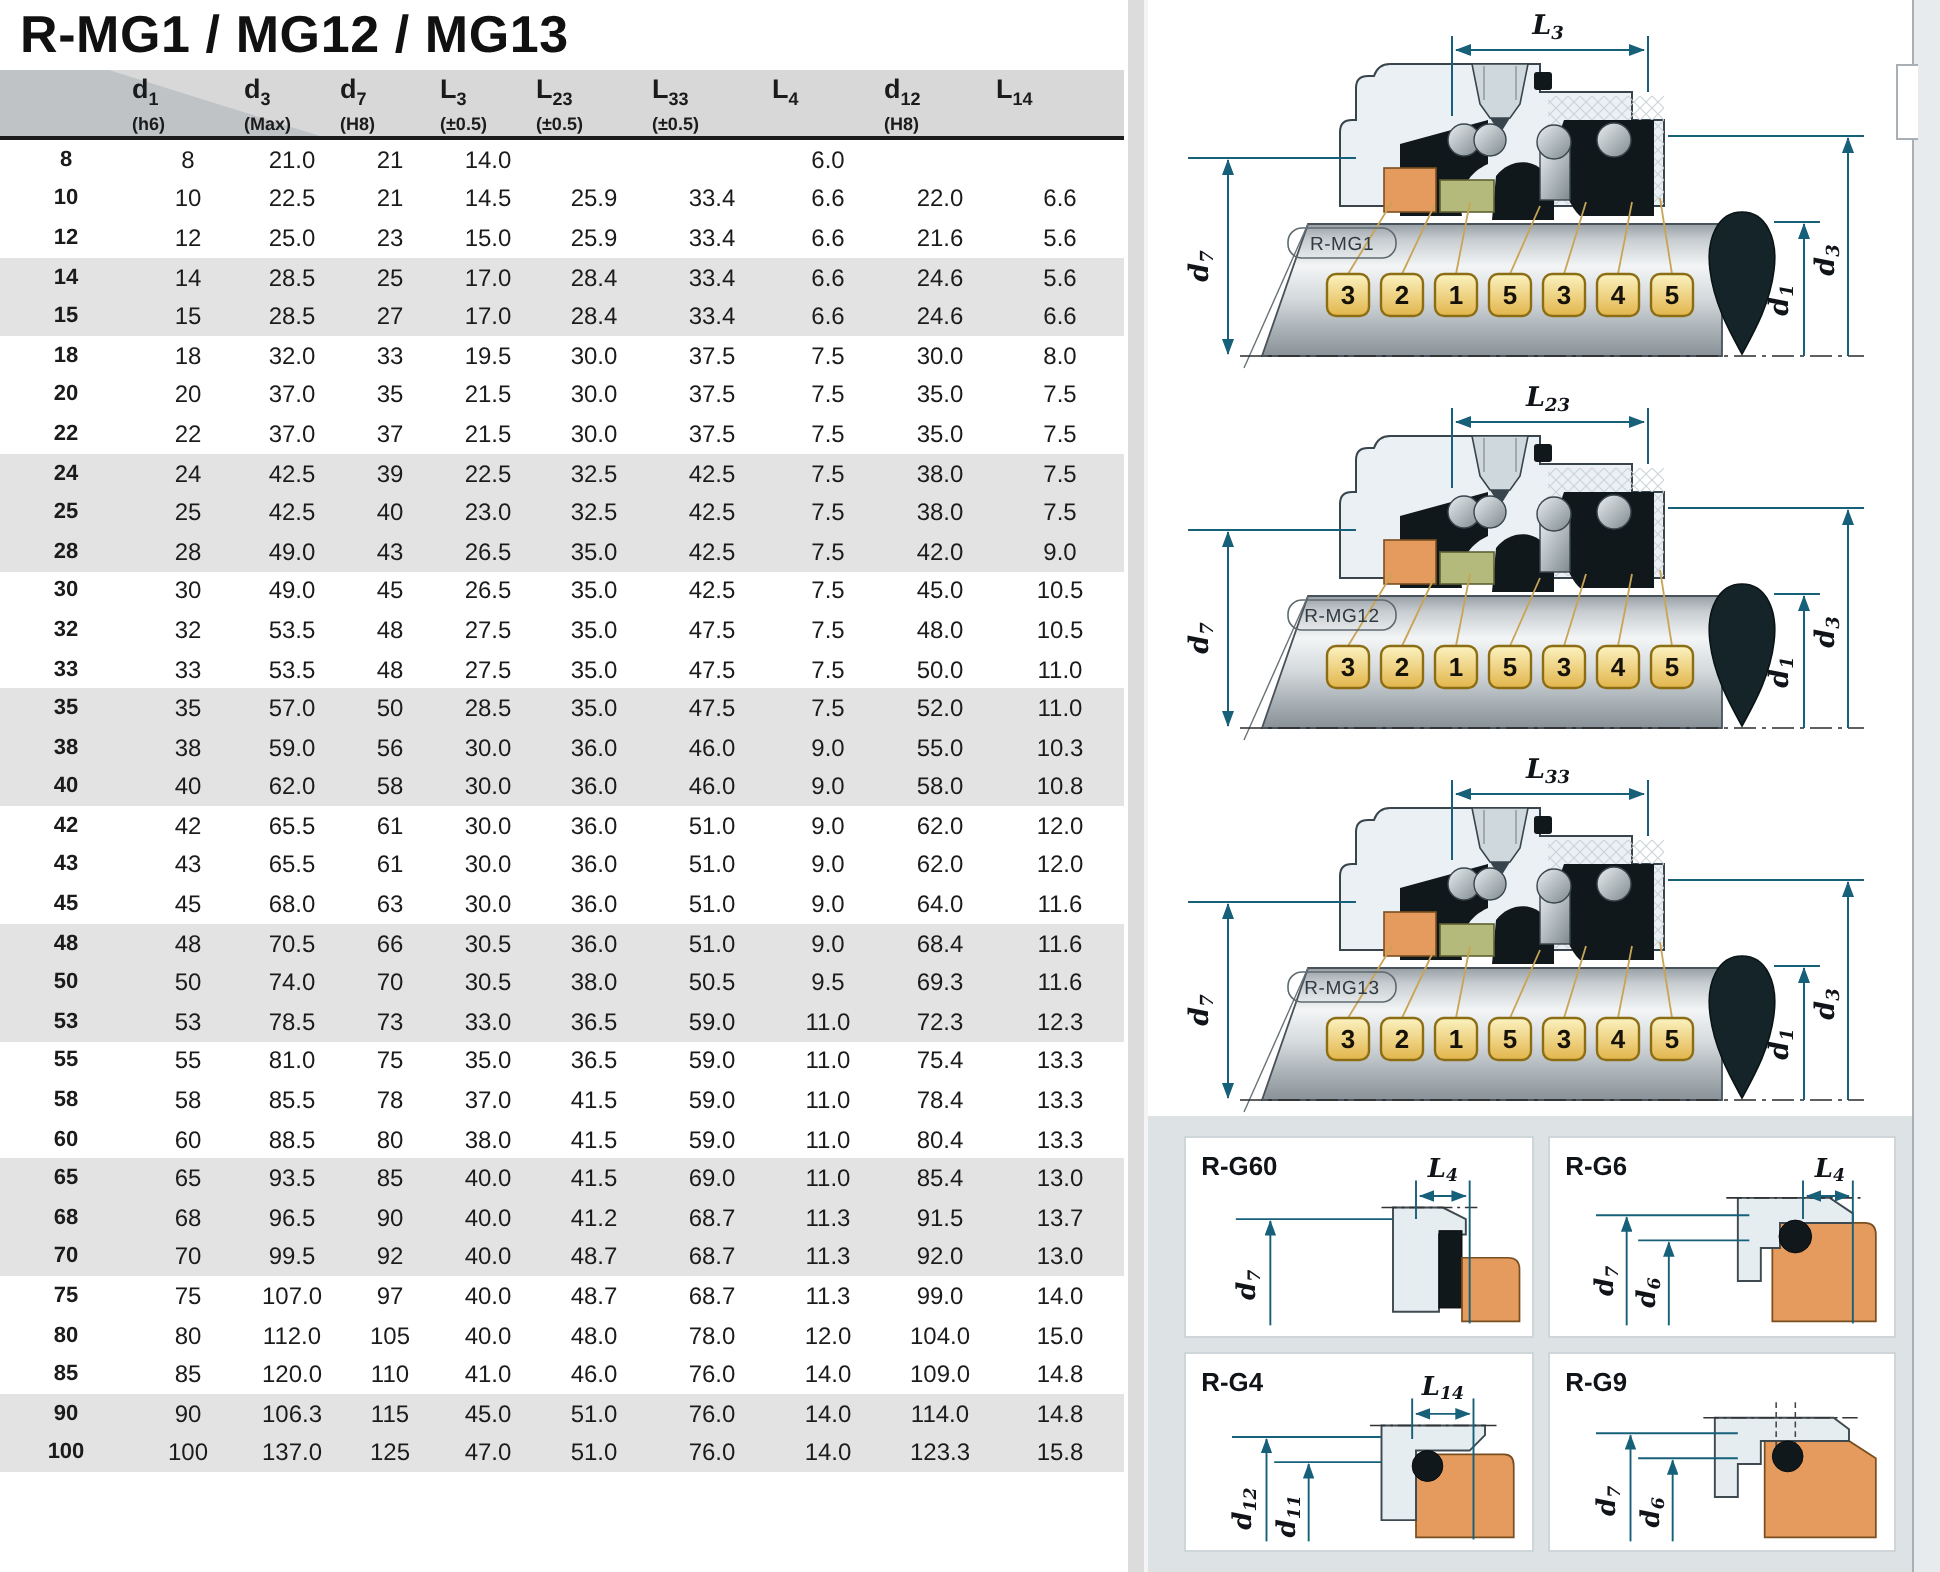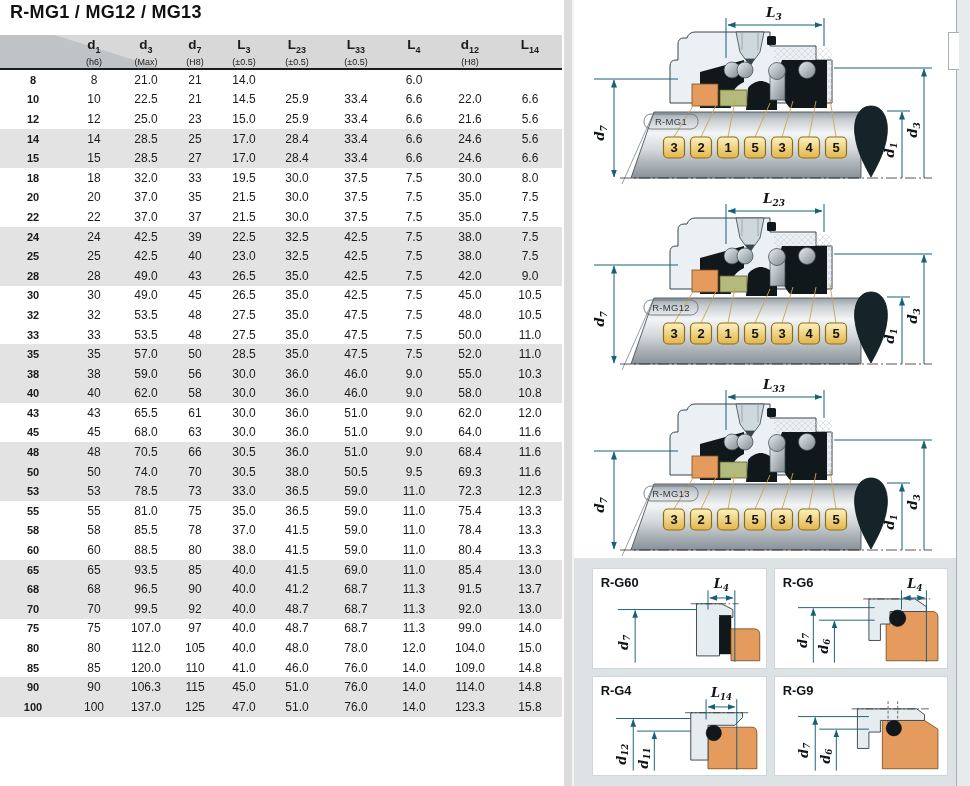--- a/index.html
+++ b/index.html
@@ -1,29 +1,29 @@
 <!DOCTYPE html>
 <html><head>
 <meta charset="utf-8">
 <style>
   html,body{margin:0;padding:0}
   body{width:970px;height:786px;background:#fff;position:relative;overflow:hidden;
        font-family:"Liberation Sans",sans-serif;color:#1b1b1b}
 
   
   .left{position:absolute;left:0;top:0;width:562px;height:786px;background:#fff}
-  .title{position:absolute;left:10px;top:2px;margin:0;font-size:18px;font-weight:bold;
+  .title{position:absolute;left:10px;top:2px;margin:0;font-size:26px;font-weight:bold;
          letter-spacing:.3px;color:#111}
   .table-wrap{position:absolute;left:0;top:35px;width:562px}
   table{width:562px;border-collapse:collapse;table-layout:fixed;font-size:12px}
   thead th{height:33px;background:#d8d8d8;padding:0;vertical-align:middle;
-           border-bottom:2px solid #1c1c1c;text-align:center}
+           border-bottom:2px solid #1c1c1c;text-align:left}
   .hsym{display:block;position:relative;z-index:2;font-weight:bold;font-size:13.5px;line-height:14px;margin-top:2px}
   .hsym sub{font-size:9px}
-  .htol{display:block;position:relative;z-index:2;font-size:9px;font-weight:normal;line-height:10px}
+  .htol{display:block;position:relative;z-index:2;font-size:9px;font-weight:bold;line-height:10px}
   .wedge{position:absolute;left:0;top:0;width:160px;height:33px;background:#bfc3c6;z-index:1;
          clip-path:polygon(0 0,34% 0,100% 100%,0 100%)}
   tbody td{height:19.6px;padding:0;text-align:center;white-space:nowrap}
   tbody tr.band td{background:#e3e3e3}
   td.rowlabel{font-weight:bold;font-size:11px}
   .table-bottom{border-top:1px solid #c2c2c2}
 
   
   .divider{position:absolute;left:562px;top:0;width:12px;height:786px;
            background:linear-gradient(90deg,#fff 0 2px,#dcdcdc 2px 10px,#f4f4f4 10px)}
@@ -344,20 +344,32 @@
             <td>62.0</td>
             <td>58</td>
             <td>30.0</td>
             <td>36.0</td>
             <td>46.0</td>
             <td>9.0</td>
             <td>58.0</td>
             <td>10.8</td>
           </tr>
           <tr>
+            <td class="rowlabel">42</td>
+            <td>42</td>
+            <td>65.5</td>
+            <td>61</td>
+            <td>30.0</td>
+            <td>36.0</td>
+            <td>51.0</td>
+            <td>9.0</td>
+            <td>62.0</td>
+            <td>12.0</td>
+          </tr>
+          <tr>
             <td class="rowlabel">43</td>
             <td>43</td>
             <td>65.5</td>
             <td>61</td>
             <td>30.0</td>
             <td>36.0</td>
             <td>51.0</td>
             <td>9.0</td>
             <td>62.0</td>
             <td>12.0</td>

